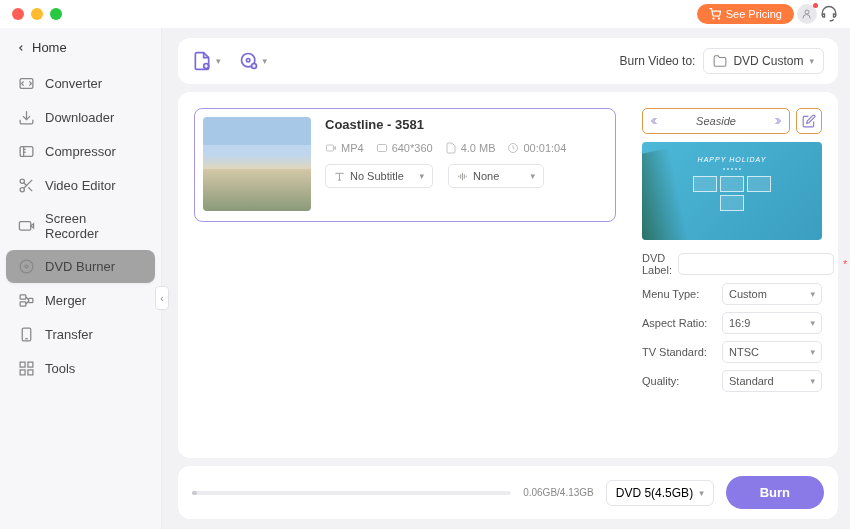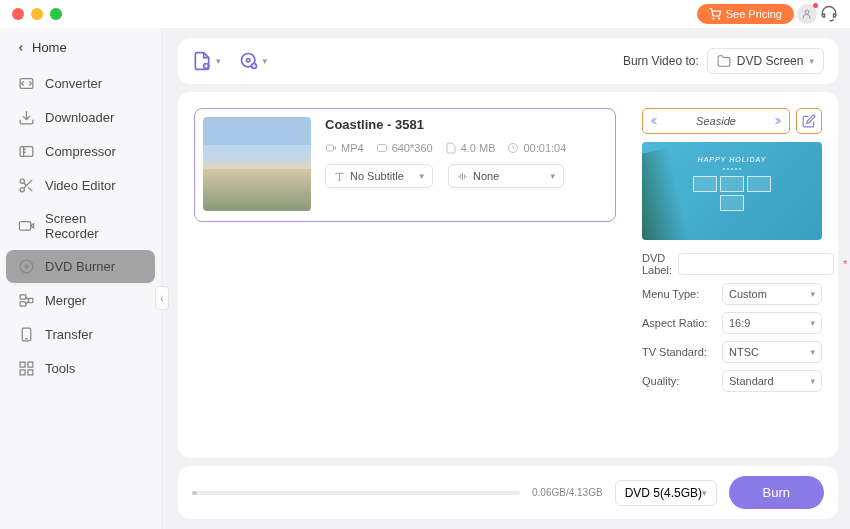--- a/index.html
+++ b/index.html
@@ -40,21 +40,21 @@
 .video-card { border: 1.5px solid #a896e8; border-radius: 8px; padding: 8px 8px 10px 8px; display: flex; gap: 14px; }
 .thumb { width: 108px; height: 94px; background: linear-gradient(to bottom, #a8c8e8 0%, #a8c8e8 40%, #d4c8a8 55%, #8a9a7a 100%); border-radius: 4px; position: relative; overflow: hidden; }
 .thumb::before { content: ''; position: absolute; top: 30%; left: 0; right: 0; height: 25%; background: rgba(255,255,255,0.25); }
 .video-info { flex: 1; display: flex; flex-direction: column; gap: 10px; }
 .video-title { font-size: 13px; font-weight: 600; color: #333; }
 .meta { display: flex; align-items: center; gap: 12px; font-size: 11px; color: #999; }
 .meta-item { display: flex; align-items: center; gap: 4px; }
 .selects-row { display: flex; gap: 15px; }
 .mini-select { border: 1px solid #e4e4e8; border-radius: 5px; padding: 5px 8px; font-size: 11px; color: #555; display: flex; align-items: center; gap: 6px; cursor: pointer; justify-content: space-between; }
 .mini-select.sub { width: 108px; }
-.mini-select.aud { width: 116px; }
+.mini-select.aud { width: 96px; }
 
 .right-col { width: 180px; display: flex; flex-direction: column; gap: 8px; }
 .theme-bar { display: flex; align-items: center; gap: 6px; }
 .theme-nav { flex: 1; border: 1.5px solid #e09a4a; border-radius: 5px; display: flex; align-items: center; height: 26px; font-style: italic; }
 .theme-arrow { width: 24px; display: flex; align-items: center; justify-content: center; font-size: 11px; color: #8a7ad0; cursor: pointer; }
 .theme-name { flex: 1; text-align: center; font-size: 11px; color: #555; }
 .edit-theme { width: 26px; height: 26px; border: 1.5px solid #e09a4a; border-radius: 5px; display: flex; align-items: center; justify-content: center; cursor: pointer; }
 .edit-theme svg { width: 14px; height: 14px; color: #8a7ad0; }
 .theme-preview { height: 98px; border-radius: 4px; background: linear-gradient(135deg, #4db8d8 0%, #3a9ec0 100%); position: relative; overflow: hidden; }
 .theme-preview .banner { position: absolute; top: 14px; left: 50%; transform: translateX(-50%); color: #fff; font-size: 7px; font-style: italic; letter-spacing: 1px; }
@@ -69,22 +69,22 @@
 .form-row { display: flex; align-items: center; gap: 6px; font-size: 11px; color: #555; }
 .form-row label { width: 74px; }
 .form-row .req { color: #ff4d4f; margin-left: 3px; }
 .form-input { flex: 1; border: 1px solid #e4e4e8; border-radius: 5px; height: 22px; padding: 0 6px; font-size: 11px; }
 .form-select { flex: 1; border: 1px solid #e4e4e8; border-radius: 5px; height: 22px; padding: 0 6px; font-size: 11px; display: flex; align-items: center; justify-content: space-between; cursor: pointer; }
 
 .footer { background: #fff; border-radius: 12px; padding: 10px 14px; display: flex; align-items: center; gap: 12px; }
 .progress { flex: 1; height: 4px; background: #ececef; border-radius: 3px; position: relative; }
 .progress-fill { position: absolute; left: 0; top: 0; bottom: 0; width: 1.5%; background: #c8c8d0; border-radius: 3px; }
 .progress-text { font-size: 10px; color: #888; }
-.disc-select { border: 1px solid #e4e4e8; border-radius: 6px; padding: 5px 9px; font-size: 12px; display: flex; align-items: center; gap: 0; cursor: pointer; }
-.burn-btn { background: #8a7ae8; color: #fff; border: none; border-radius: 18px; padding: 9px 34px; font-size: 13px; font-weight: 400; cursor: pointer; }
+.disc-select { border: 1px solid #e4e4e8; border-radius: 6px; padding: 5px 9px; font-size: 12px; display: flex; align-items: center; gap: 6px; cursor: pointer; }
+.burn-btn { background: #8a7ae8; color: #fff; border: none; border-radius: 18px; padding: 9px 34px; font-size: 13px; font-weight: 700; cursor: pointer; }
 </style>
 </head>
 <body>
 
 <div class="titlebar">
   <div class="traffic-lights">
     <div class="tl red"></div>
     <div class="tl yellow"></div>
     <div class="tl green"></div>
   </div>
@@ -222,21 +222,21 @@
             </svg>
           <span class="caret">▾</span>
         </div>
       </div>
       <div class="burn-to">
         <span>Burn Video to:</span>
         <div class="burn-to-select">
           <svg width="14" height="14" viewBox="0 0 24 24" fill="none" stroke="#888" stroke-width="1.8">
               <path d="M22 19a2 2 0 0 1-2 2H4a2 2 0 0 1-2-2V5a2 2 0 0 1 2-2h5l2 3h9a2 2 0 0 1 2 2z"></path>
             </svg>
-          <span>DVD Screen</span>
+          <span>DVD Custom</span>
           <span class="caret">▾</span>
         </div>
       </div>
     </div>
 
     <div class="content">
       <div class="left-col">
         <div class="video-card">
           <div class="thumb"></div>
           <div class="video-info">

